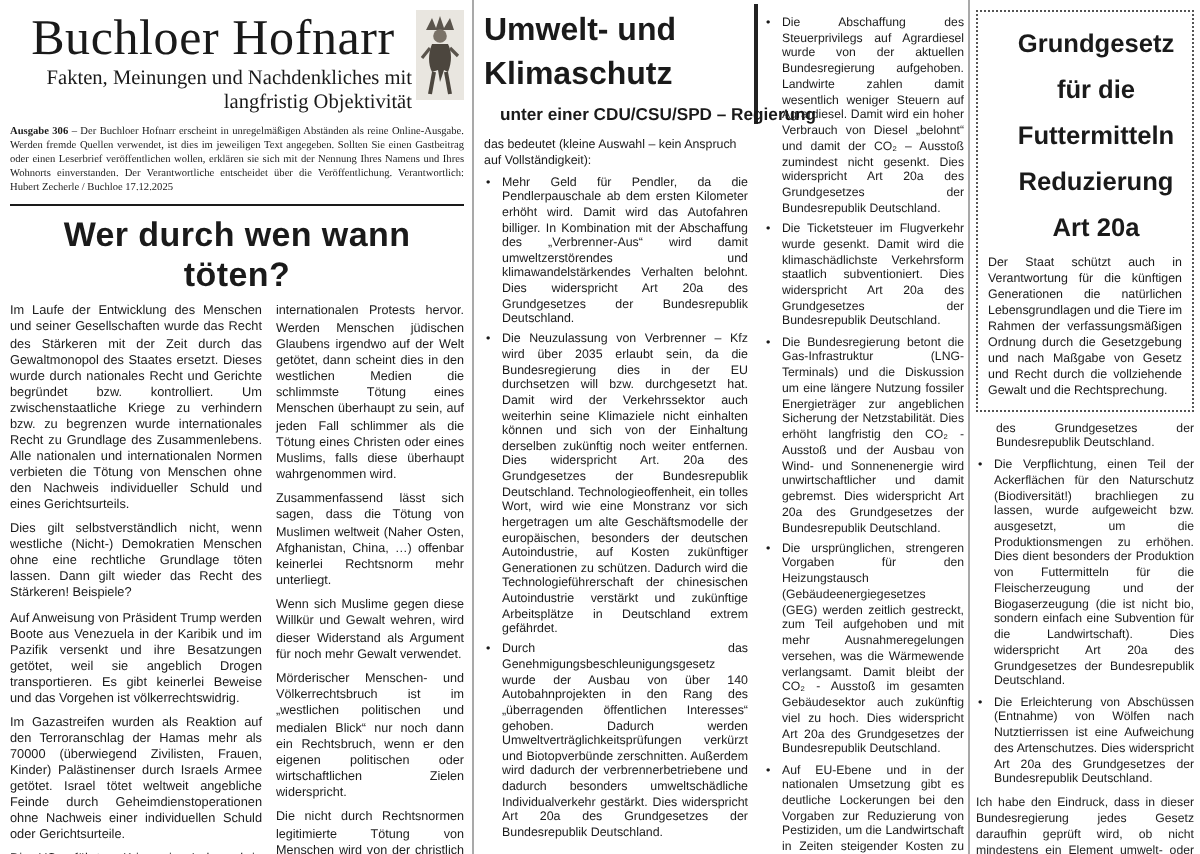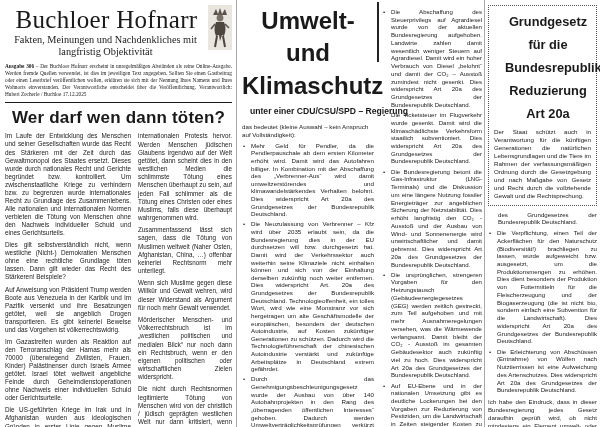--- a/index.html
+++ b/index.html
@@ -18,21 +18,21 @@
   .left-section { position:absolute; left:5px; top:2px; width:227px; }
   .masthead { display:flex; align-items:flex-start; }
   .mast-text { flex:1; }
   .mast-title {
     font-family:"Liberation Serif", serif;
     font-size:25px; font-weight:400; letter-spacing:.3px;
     text-align:center; white-space:nowrap; padding-top:4px;
   }
   .mast-sub {
     font-family:"Liberation Serif", serif;
-    font-size:10.3px; line-height:1.2; text-align:center; padding-right:2px;
+    font-size:10.3px; line-height:1.2; text-align:right; padding-right:2px;
   }
   .jester { width:24px; height:45px; flex:none; margin-top:3px; }
   .imprint {
     font-family:"Liberation Serif", serif;
     font-size:5.3px; line-height:1.35; text-align:justify;
     margin-top:4px; padding-bottom:4px;
     border-bottom:1px solid #1a1a1a;
   }
   .imprint-lead { font-weight:bold; }
   .article-headline {
@@ -43,21 +43,21 @@
   .acol1 { width:126px; font-size:6.4px; line-height:1.26; text-align:justify; }
   .acol2 { width:94px;  font-size:6.3px; line-height:1.3;  text-align:justify; }
   .acol1 p, .acol2 p { margin-bottom:4px; }
   
   .divider-v { position:absolute; top:0; bottom:0; width:1px; background:#a9a9a9; }
   .divider-v.d1 { left:236px; }
   .divider-v.d2 { left:484px; }
   .divider-short { position:absolute; left:377px; top:2px; height:60px; width:1.5px; background:#222; }
   
   .mid-col { position:absolute; left:242px; top:2px; width:132px; }
-  .mid-title { font-size:24px; font-weight:bold; text-align:center; line-height:1.35; margin-top:3px; }
+  .mid-title { font-size:16px; font-weight:bold; text-align:left; line-height:1.35; margin-top:3px; }
   .mid-sub { font-size:8.6px; font-weight:bold; white-space:nowrap; margin:4px 0 0 8px; }
   .mid-intro { font-size:6.2px; line-height:1.25; margin-top:7px; text-align:left; }
   .bullets { margin-top:3px; }
   .bullet { display:flex; margin-bottom:2.5px; }
   .bullet .dot { width:9px; flex:none; font-size:6.2px; line-height:1.25; padding-left:1px; }
   .bullet .btext { flex:1; text-align:justify; }
   .mid-col .bullet { font-size:6.2px; line-height:1.23; }
   
   .col3 { position:absolute; left:382px; top:5px; width:100px; }
   .col3 .bullet { font-size:6.1px; line-height:1.27; }
@@ -90,21 +90,21 @@
         <circle cx="12" cy="13" r="3.4" fill="#7a7268"></circle>
         <path d="M8 17 C6 22 6 27 8 31 L11 30 L12 36 L14 30 L16 31 C18 26 18 21 16 17 Z" fill="#4c463e"></path>
         <path d="M9 31 L7 42 M15 31 L17 42" stroke="#4c463e" stroke-width="2" fill="none"></path>
         <path d="M7 19 L3 24 M17 19 L21 23" stroke="#5a544c" stroke-width="1.6" fill="none"></path>
       </svg>
     </div>
     <div class="imprint">
       <span class="imprint-lead">Ausgabe 306 </span><span>– Der Buchloer Hofnarr erscheint in unregelmäßigen Abständen als reine Online-Ausgabe. Werden fremde Quellen verwendet, ist dies im jeweiligen Text angegeben. Sollten Sie einen Gastbeitrag oder einen Leserbrief veröffentlichen wollen, erklären sie sich mit der Nennung Ihres Namens und Ihres Wohnorts einverstanden. Der Verantwortliche entscheidet über die Veröffentlichung. Verantwortlich: Hubert Zecherle / Buchloe 17.12.2025</span>
     </div>
 
-    <div class="article-headline">Wer darf wen dann töten?</div>
+    <div class="article-headline">Wer durch wen wann töten?</div>
 
     <div class="two-cols">
       <div class="acol1">
           <p>Im Laufe der Entwicklung des Menschen und seiner Gesellschaften wurde das Recht des Stärkeren mit der Zeit durch das Gewaltmonopol des Staates ersetzt. Dieses wurde durch nationales Recht und Gerichte begründet bzw. kontrolliert. Um zwischenstaatliche Kriege zu verhindern bzw. zu begrenzen wurde internationales Recht zu Grundlage des Zusammenlebens. Alle nationalen und internationalen Normen verbieten die Tötung von Menschen ohne den Nachweis individueller Schuld und eines Gerichtsurteils.</p>
           <p>Dies gilt selbstverständlich nicht, wenn westliche (Nicht-) Demokratien Menschen ohne eine rechtliche Grundlage töten lassen. Dann gilt wieder das Recht des Stärkeren! Beispiele?</p>
           <p>Auf Anweisung von Präsident Trump werden Boote aus Venezuela in der Karibik und im Pazifik versenkt und ihre Besatzungen getötet, weil sie angeblich Drogen transportieren. Es gibt keinerlei Beweise und das Vorgehen ist völkerrechtswidrig.</p>
           <p>Im Gazastreifen wurden als Reaktion auf den Terroranschlag der Hamas mehr als 70000 (überwiegend Zivilisten, Frauen, Kinder) Palästinenser durch Israels Armee getötet. Israel tötet weltweit angebliche Feinde durch Geheimdienstoperationen ohne Nachweis einer individuellen Schuld oder Gerichtsurteile.</p>
           <p>Die US-geführten Kriege im Irak und in Afghanistan wurden aus ideologischen Gründen in erster Linie gegen Muslime geführt.</p>
         </div>
       <div class="acol2">
@@ -170,21 +170,21 @@
         <span class="btext">Auf EU-Ebene und in der nationalen Umsetzung gibt es deutliche Lockerungen bei den Vorgaben zur Reduzierung von Pestiziden, um die Landwirtschaft in Zeiten steigender Kosten zu entlasten. Dies ist ein Rückschritt für die Biodiversität, welche Lebensgrundlage aller Menschen ist. Dies widerspricht Art 20a</span>
       </div>
       </div>
   </div>
 
   <div class="col4">
     <div class="law-box">
       <div class="law-title">
           <div>Grundgesetz</div>
           <div>für die</div>
-          <div>Bundesrepublik</div>
+          <div>Futtermitteln</div>
           <div>Reduzierung</div>
           <div>Art 20a</div>
         </div>
       <div class="law-body">Der Staat schützt auch in Verantwortung für die künftigen Generationen die natürlichen Lebensgrundlagen und die Tiere im Rahmen der verfassungsmäßigen Ordnung durch die Gesetzgebung und nach Maßgabe von Gesetz und Recht durch die vollziehende Gewalt und die Rechtsprechung.</div>
     </div>
     <div class="col4-continuation">des Grundgesetzes der Bundesrepublik Deutschland.</div>
     <div class="bullets">
         <div class="bullet">
         <span class="dot">•</span>
         <span class="btext">Die Verpflichtung, einen Teil der Ackerflächen für den Naturschutz (Biodiversität!) brachliegen zu lassen, wurde aufgeweicht bzw. ausgesetzt, um die Produktionsmengen zu erhöhen. Dies dient besonders der Produktion von Futtermitteln für die Fleischerzeugung und der Biogaserzeugung (die ist nicht bio, sondern einfach eine Subvention für die Landwirtschaft). Dies widerspricht Art 20a des Grundgesetzes der Bundesrepublik Deutschland.</span>

